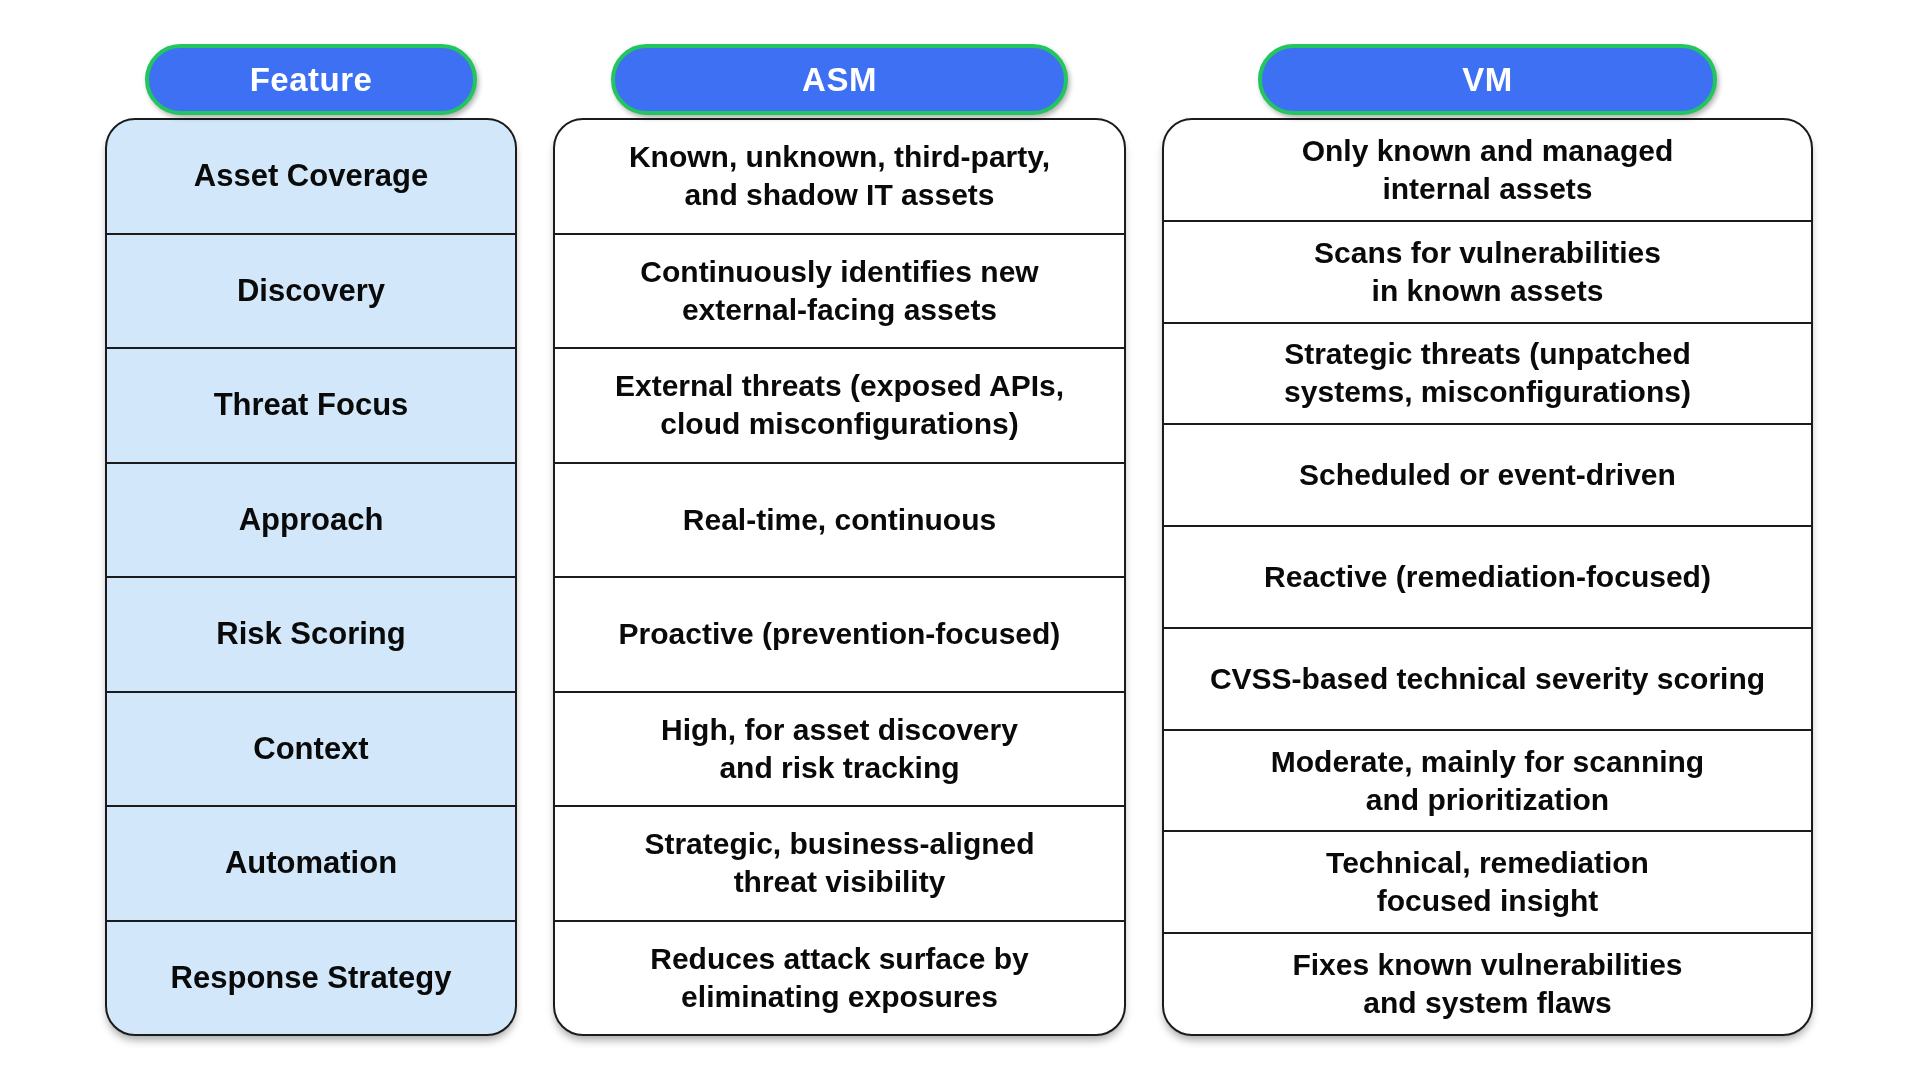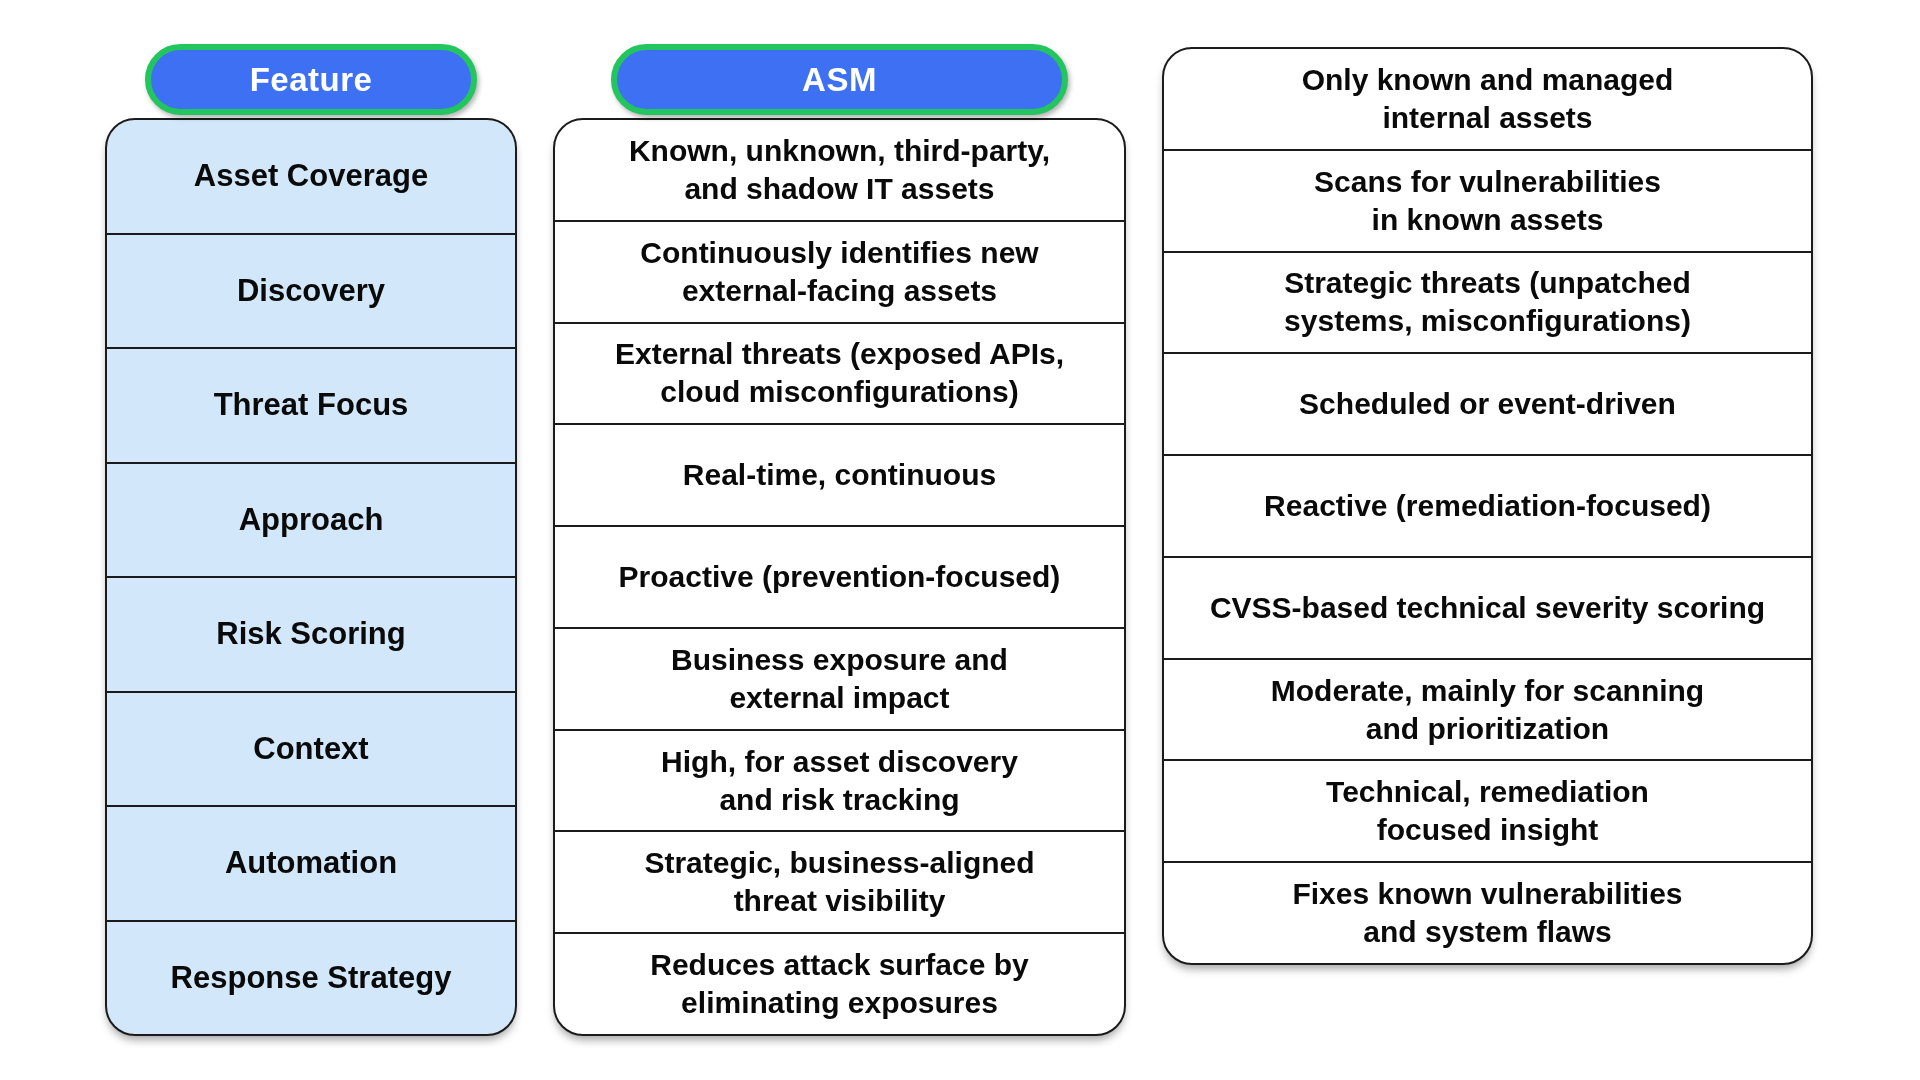--- a/index.html
+++ b/index.html
@@ -18,21 +18,21 @@
     position:relative;
   }
   .col{position:absolute;top:44px;}
   .col-feature{left:105px;width:412px;}
   .col-asm{left:553px;width:573px;}
   .col-vm{left:1162px;width:651px;}
 
   .pill{
     height:71px;
     margin:0 auto;
-    border:6px solid #22c55e;
+    border:4px solid #22c55e;
     border-radius:36px;
     background:var(--header-blue);
     color:var(--header-text);
     font-size:33px;
     font-weight:bold;
     display:flex;align-items:center;justify-content:center;
     box-shadow:2px 3px 5px rgba(0,0,0,0.30);
     position:relative;
     z-index:2;
     letter-spacing:0.5px;
@@ -91,32 +91,31 @@
     <div class="pill">ASM</div>
     <div class="card card-data">
       <div class="cell">Known, unknown, third-party,
 and shadow IT assets</div>
       <div class="cell">Continuously identifies new
 external-facing assets</div>
       <div class="cell">External threats (exposed APIs,
 cloud misconfigurations)</div>
       <div class="cell">Real-time, continuous</div>
       <div class="cell">Proactive (prevention-focused)</div>
-      <div class="cell">Business exposure and
-external impact</div>
       <div class="cell">High, for asset discovery
 and risk tracking</div>
       <div class="cell">Strategic, business-aligned
 threat visibility</div>
       <div class="cell">Reduces attack surface by
 eliminating exposures</div>
     </div>
   </section>
 
   <section class="col col-vm">
+    <div class="pill">VM</div>
     <div class="card card-data">
       <div class="cell">Only known and managed
 internal assets</div>
       <div class="cell">Scans for vulnerabilities
 in known assets</div>
       <div class="cell">Strategic threats (unpatched
 systems, misconfigurations)</div>
       <div class="cell">Scheduled or event-driven</div>
       <div class="cell">Reactive (remediation-focused)</div>
       <div class="cell">CVSS-based technical severity scoring</div>

